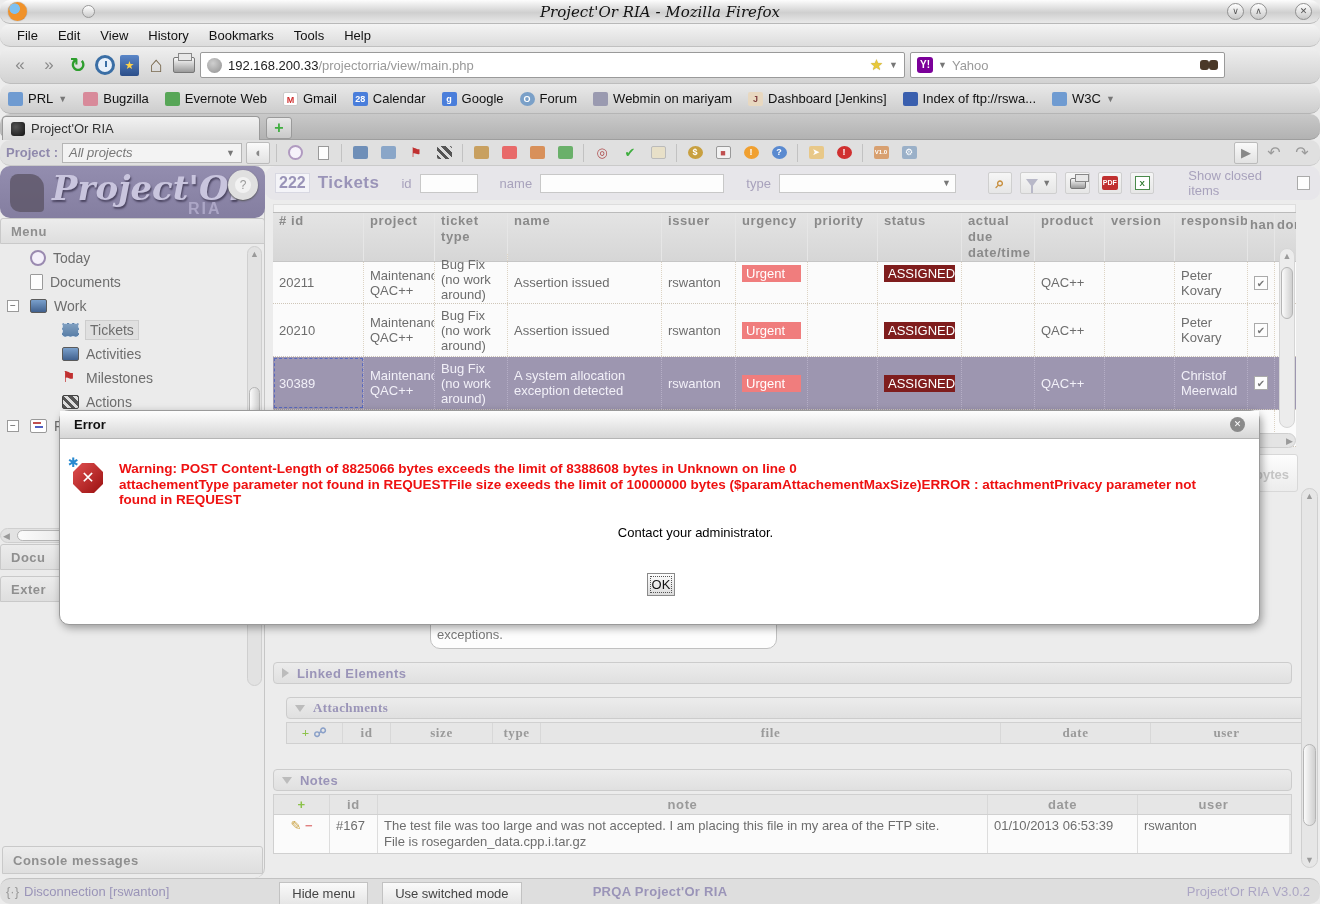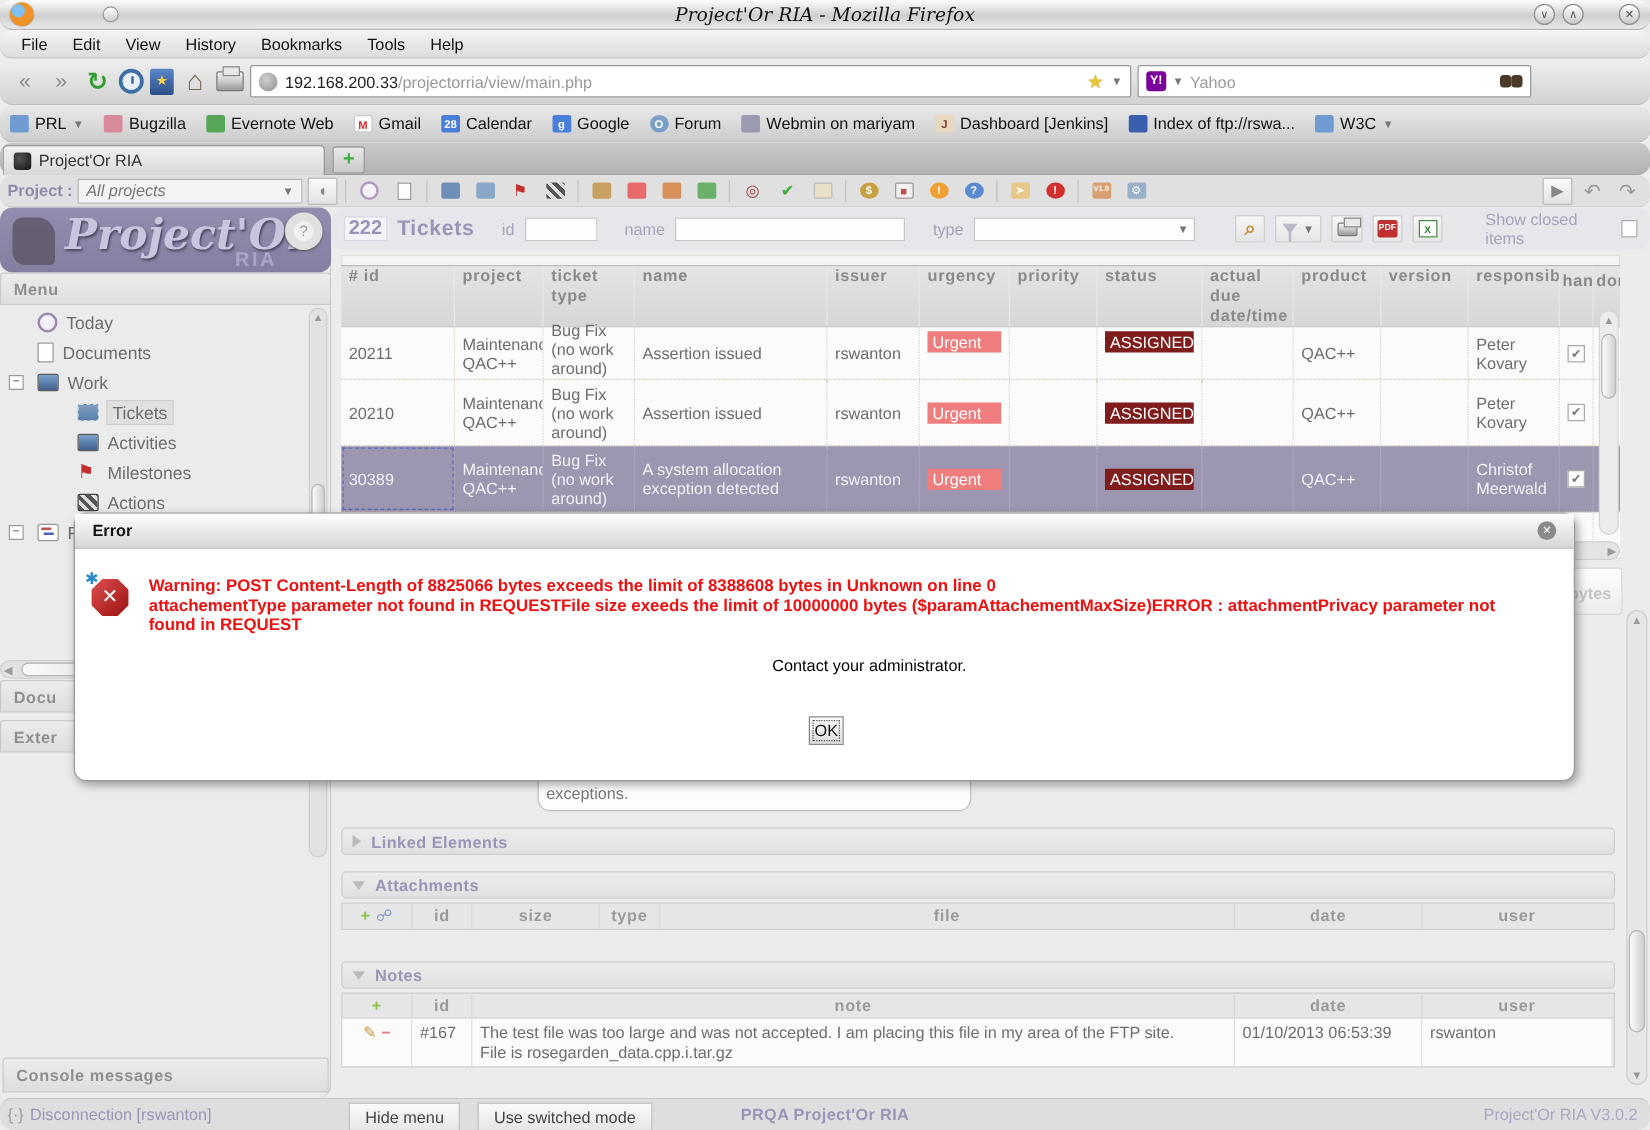--- a/index.html
+++ b/index.html
@@ -589,21 +589,21 @@
 
     <div class="ab exceptions-box">exceptions.</div>
 
     <div class="ab" style="left:8px;top:496px;">
       <div class="secthead">
           <span class="tri"></span>
           <span>Linked Elements</span>
         </div>
     </div>
 
-    <div class="ab" style="left:8px;top:531px;">
+    <div class="ab" style="left:21px;top:531px;font-family:Liberation Serif, serif;">
       <div class="secthead">
           <span class="tri open"></span>
           <span>Attachments</span>
         </div>
       <div class="subgrid att-cols" style="margin-top:3px;">
         <span class="sgh"><span class="plus">+</span> <span class="clip">☍</span></span>
         <span class="sgh">id</span>
         <span class="sgh">size</span>
         <span class="sgh">type</span>
         <span class="sgh">file</span>

